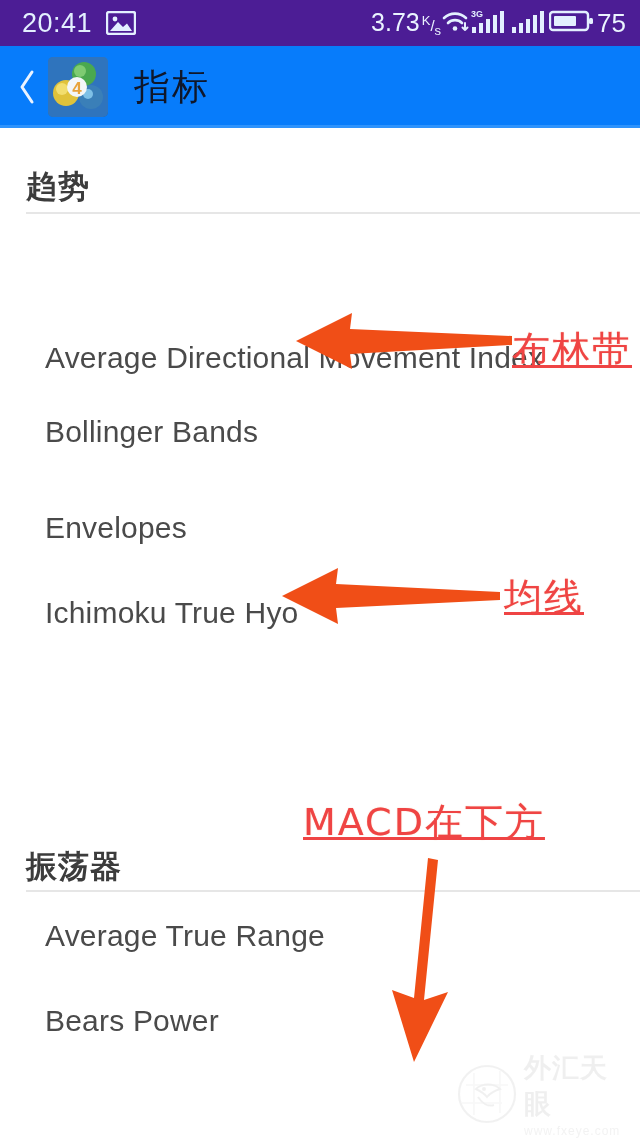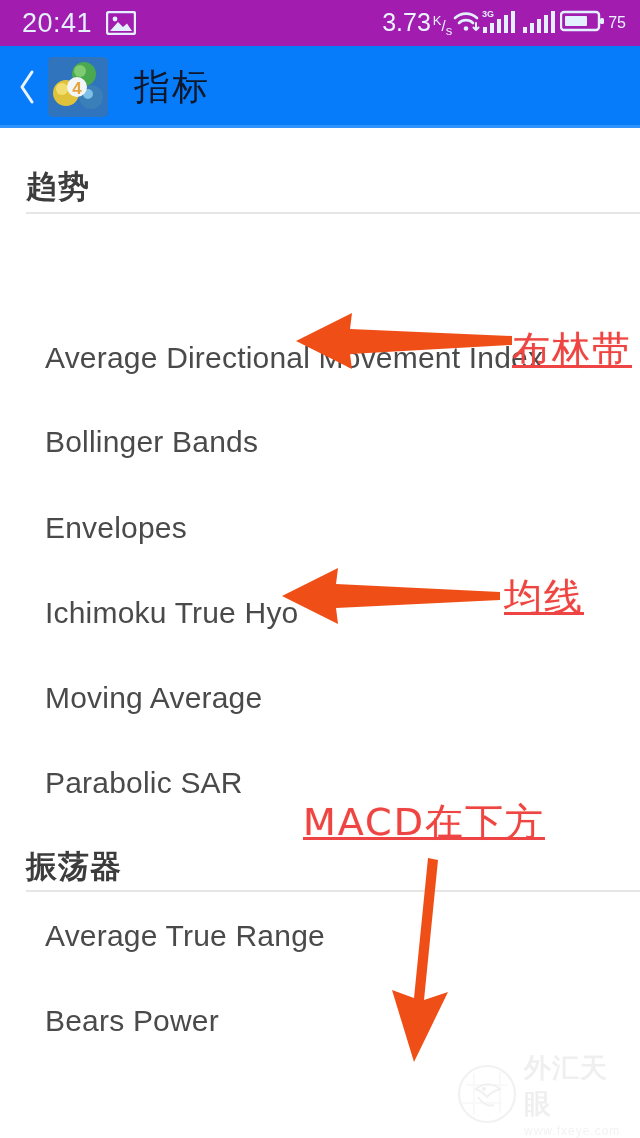--- a/index.html
+++ b/index.html
@@ -7,32 +7,32 @@
   body {
     font-family:"Liberation Sans","DejaVu Sans",sans-serif;
     background:#ffffff;
     position:relative;
     overflow:hidden;
   }
 
   
   .statusbar{
     position:absolute; left:0; top:0; width:640px; height:46px;
-    background:#a21caf; color:#dcecff;
+    background:#4c1d95; color:#dcecff;
     display:flex; align-items:center;
     padding:0 14px 0 22px;
   }
   .sb-time{ font-size:27px; letter-spacing:.5px; color:#e3f0ff; }
   .sb-photo-icon{ margin-left:14px; width:30px; height:24px; display:block; }
   .sb-right{ margin-left:auto; display:flex; align-items:center; gap:0; }
   .sb-speed{ font-size:25px; color:#eaf4ff; display:flex; align-items:baseline; }
   .sb-speed .unit{ font-size:15px; margin-left:2px; }
   .sb-speed .unit sup{ font-size:13px; }
   .sb-speed .unit sub{ font-size:13px; }
-  .sb-batt-num{ font-size:16px; color:#eaf4ff; margin-left:2px;}
+  .sb-batt-num{ font-size:26px; color:#eaf4ff; margin-left:2px;}
 
   
   .appbar{
     position:absolute; left:0; top:46px; width:640px; height:82px;
     background:#077cfb;
     display:flex; align-items:center; padding-left:10px;
   }
   .appbar::after{
     content:""; position:absolute; left:0; bottom:0; width:100%; height:3px;
     background:#2e93fc;
@@ -175,34 +175,28 @@
 </div>
 
 <div class="content">
 
   <div class="section-header" style="top:38px;">趋势</div>
   <div class="section-divider" style="top:84px;"></div>
 
   <div class="list-item" style="top:202px;">
     <span>Average Directional Movement Index</span>
   </div>
-  <div class="list-item" style="top:286px;">
+  <div class="list-item" style="top:276px;">
     <span>Bollinger Bands</span>
   </div>
   <div class="list-item" style="top:372px;">
     <span>Envelopes</span>
   </div>
   <div class="list-item" style="top:457px;">
     <span>Ichimoku True Hyo</span>
-  </div>
-  <div class="list-item" style="top:542px;">
-    <span>Moving Average</span>
-  </div>
-  <div class="list-item" style="top:627px;">
-    <span>Parabolic SAR</span>
   </div>
 
   <div class="section-header" style="top:717px; top:718px;">振荡器</div>
   <div class="section-divider" style="top:762px;"></div>
 
   <div class="list-item" style="top:780px;">
     <span>Average True Range</span>
   </div>
   <div class="list-item" style="top:865px;">
     <span>Bears Power</span>

